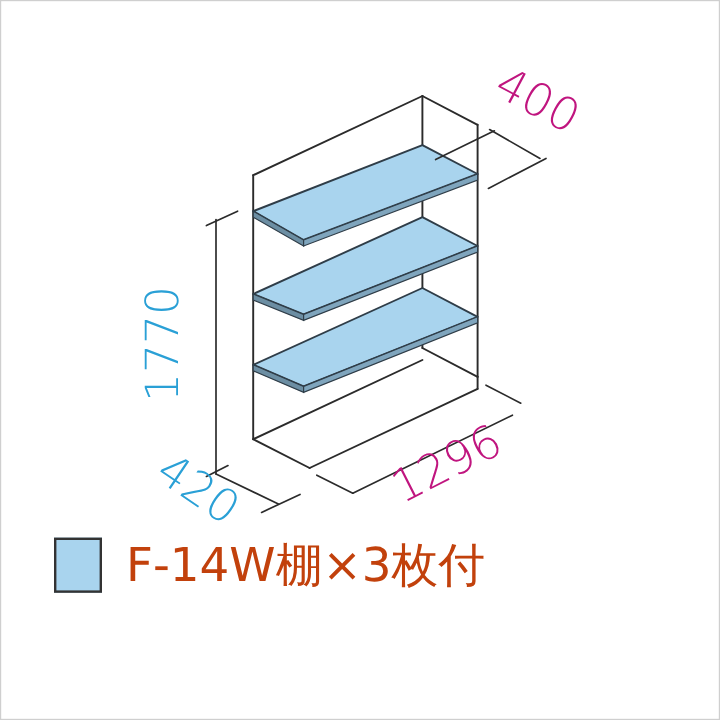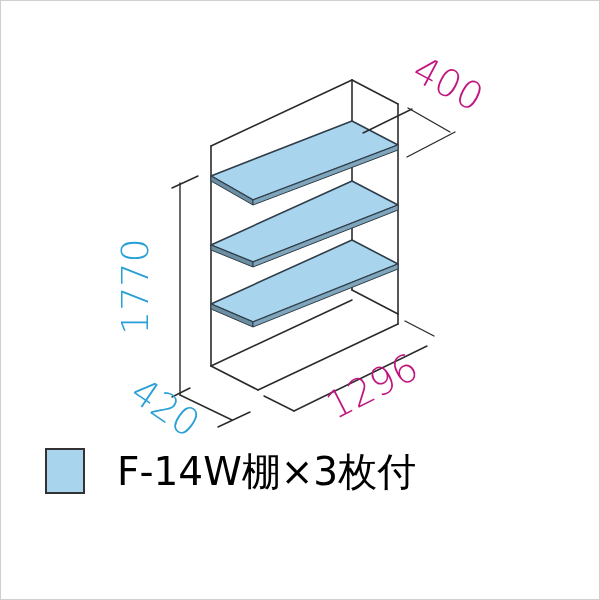--- a/index.html
+++ b/index.html
@@ -1,21 +1,21 @@
 <!DOCTYPE html>
 <html><head>
   <meta charset="utf-8">
   <style>
     html, body { margin: 0; padding: 0; background: #ffffff; }
     body { width: 600px; height: 600px; overflow: hidden; position: relative; font-family: "DejaVu Sans", sans-serif; }
     .frame { position: absolute; left: 0; top: 0; width: 598px; height: 598px; border: 1px solid #cfcfcf; box-sizing: content-box; }
     svg.diagram { position: absolute; left: 0; top: 0; width: 600px; height: 600px; }
     .legend { position: absolute; left: 45px; top: 446px; height: 50px; display: flex; align-items: center; }
     .swatch { width: 40px; height: 46px; background: #a9d4ee; border: 2px solid #333; box-sizing: border-box; }
-    .legend-label { margin-left: 32px; font-family: "DejaVu Sans", sans-serif; font-size: 39px; color: #000000; letter-spacing: 0px; line-height: 1; }
+    .legend-label { margin-left: 20px; font-family: "DejaVu Sans", sans-serif; font-size: 39px; color: #c2410c; letter-spacing: 0px; line-height: 1; }
     .dim { font-family: "DejaVu Sans", sans-serif; font-size: 38px; font-weight: 300; }
   </style>
 </head>
 <body>
 
 <div class="frame"></div>
 
 <svg class="diagram" viewBox="0 0 600 600" xmlns="http://www.w3.org/2000/svg">
   <g stroke="#2b2b2b" stroke-width="1.6" fill="none" stroke-linecap="round">
 

